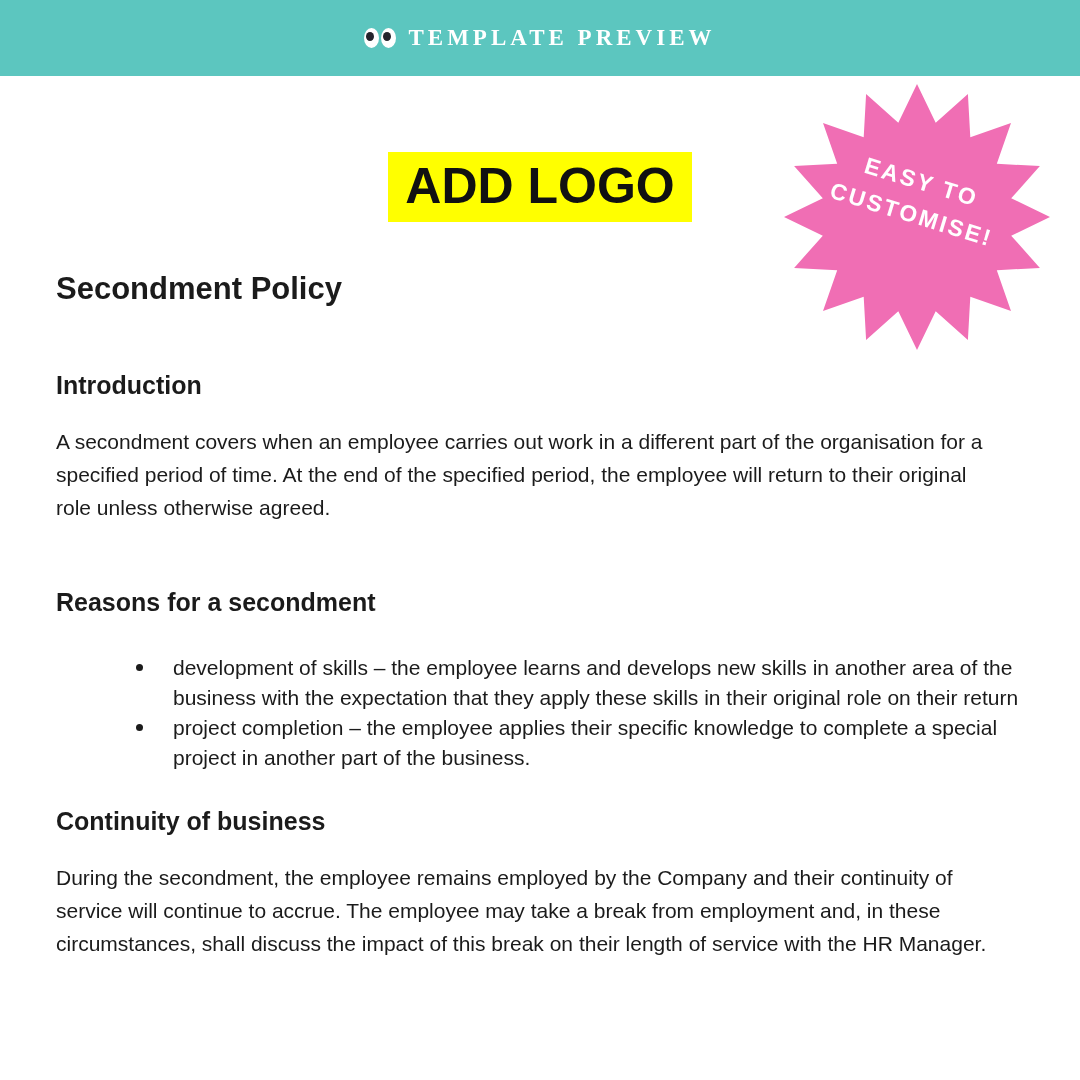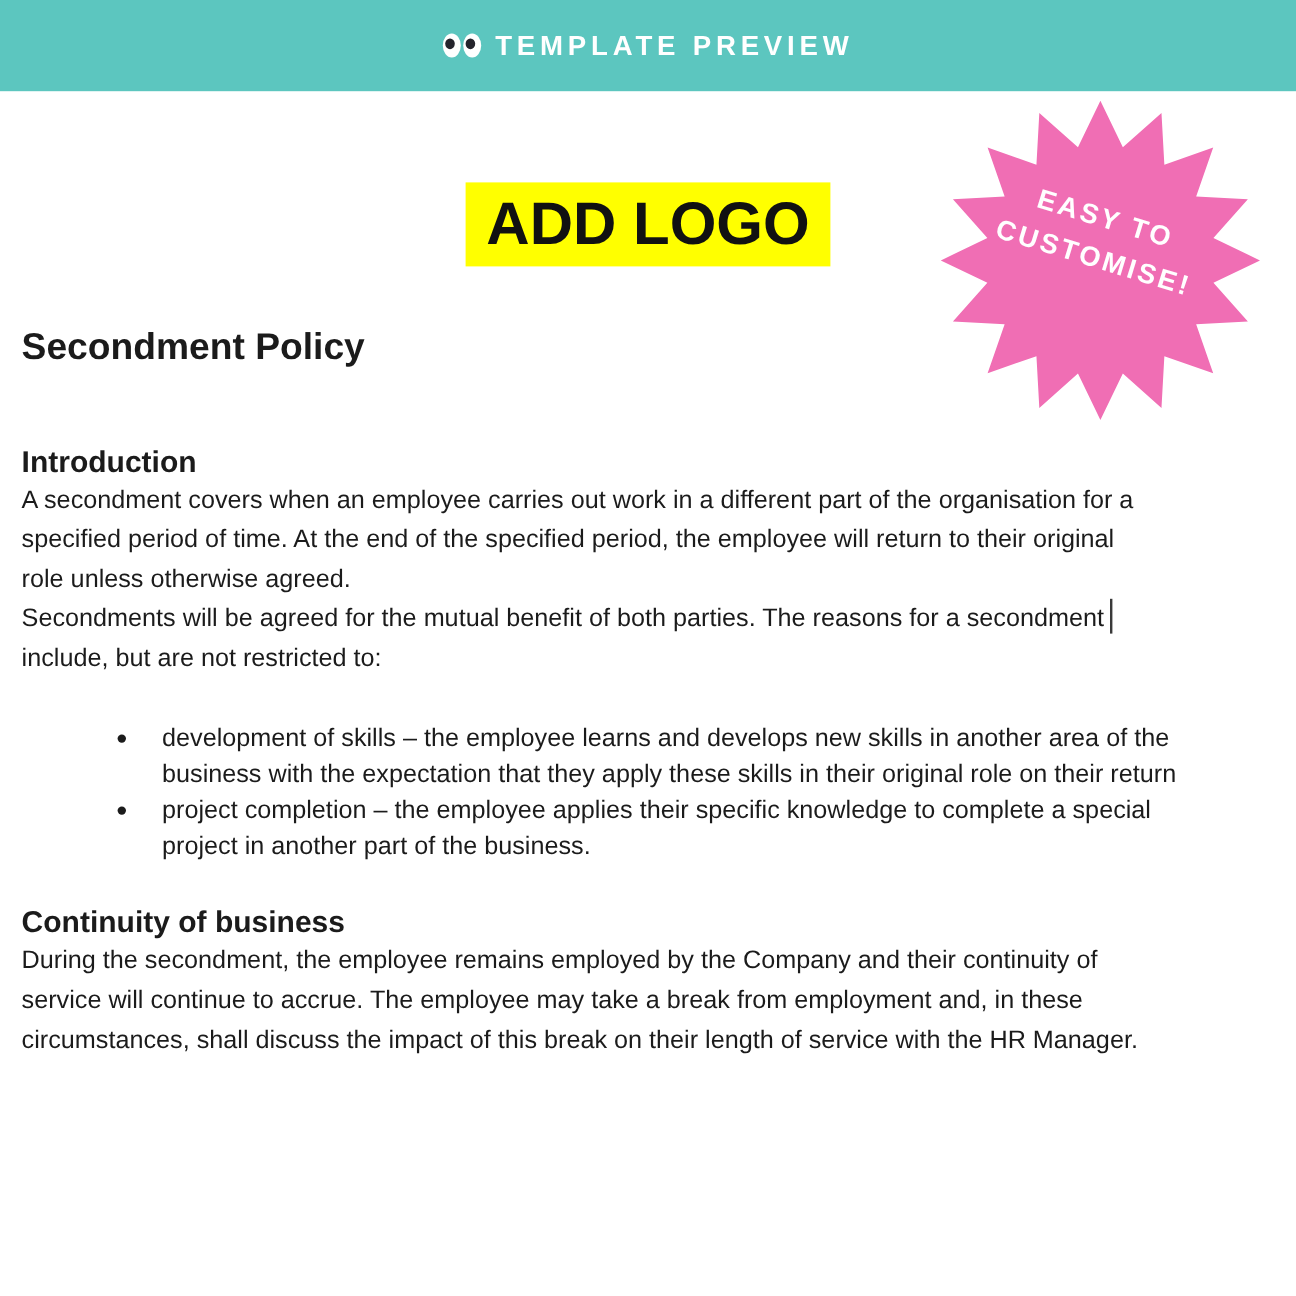--- a/index.html
+++ b/index.html
@@ -14,20 +14,21 @@
   }
 
   
   .banner {
     height: 76px;
     background: #5cc6bf;
     display: flex;
     align-items: center;
     justify-content: center;
     gap: 12px;
+    font-family: Liberation Serif, serif;
   }
   .banner-label {
     color: #ffffff;
     font-weight: 800;
     font-size: 23px;
     letter-spacing: 4px;
   }
   .eyes { display: inline-flex; gap: 2px; }
   .eye {
     width: 15px; height: 20px;
@@ -62,21 +63,21 @@
     color: #ffffff;
     font-weight: 700;
     font-size: 23px;
     letter-spacing: 2.5px;
     line-height: 1.5;
     text-align: center;
   }
 
   
   .doc {
-    padding: 0 18px;
+    padding: 0 56px;
   }
   .logo-placeholder {
     display: block;
     width: fit-content;
     margin: 76px auto 0 auto;
     background: #ffff00;
     color: #111111;
     font-weight: 800;
     font-size: 50px;
     line-height: 1.15;
@@ -90,20 +91,21 @@
     margin-top: 49px;
   }
   .section-heading {
     font-size: 25px;
     font-weight: 700;
     margin-top: 64px;
   }
   .doc p {
     font-size: 21px;
     line-height: 33px;
+    margin-top: 25px;
     white-space: pre-line;
   }
   .heading-continuity { margin-top: 34px; }
   ul.bullets {
     list-style: none;
     margin: 36px 0 0 80px;
   }
   ul.bullets li {
     position: relative;
     padding-left: 37px;
@@ -153,21 +155,21 @@
 
   <div class="logo-placeholder">ADD LOGO</div>
 
   <h1 class="doc-title">Secondment Policy</h1>
 
   <h2 class="section-heading">Introduction</h2>
   <p>A secondment covers when an employee carries out work in a different part of the organisation for a
 specified period of time. At the end of the specified period, the employee will return to their original
 role unless otherwise agreed.</p>
 
-  <p><span>Secondments will be agreed for the mutual benefit of both parties. The reasons for a secondment</span><span class="text-cursor"></span><br><span>include, but are not restricted to:</span></p>
+  <h2 class="section-heading">Reasons for a secondment</h2>
 
   <ul class="bullets">
     <li>development of skills – the employee learns and develops new skills in another area of the
 business with the expectation that they apply these skills in their original role on their return</li>
     <li>project completion – the employee applies their specific knowledge to complete a special
 project in another part of the business.</li>
   </ul>
 
   <h2 class="section-heading heading-continuity">Continuity of business</h2>
   <p>During the secondment, the employee remains employed by the Company and their continuity of

